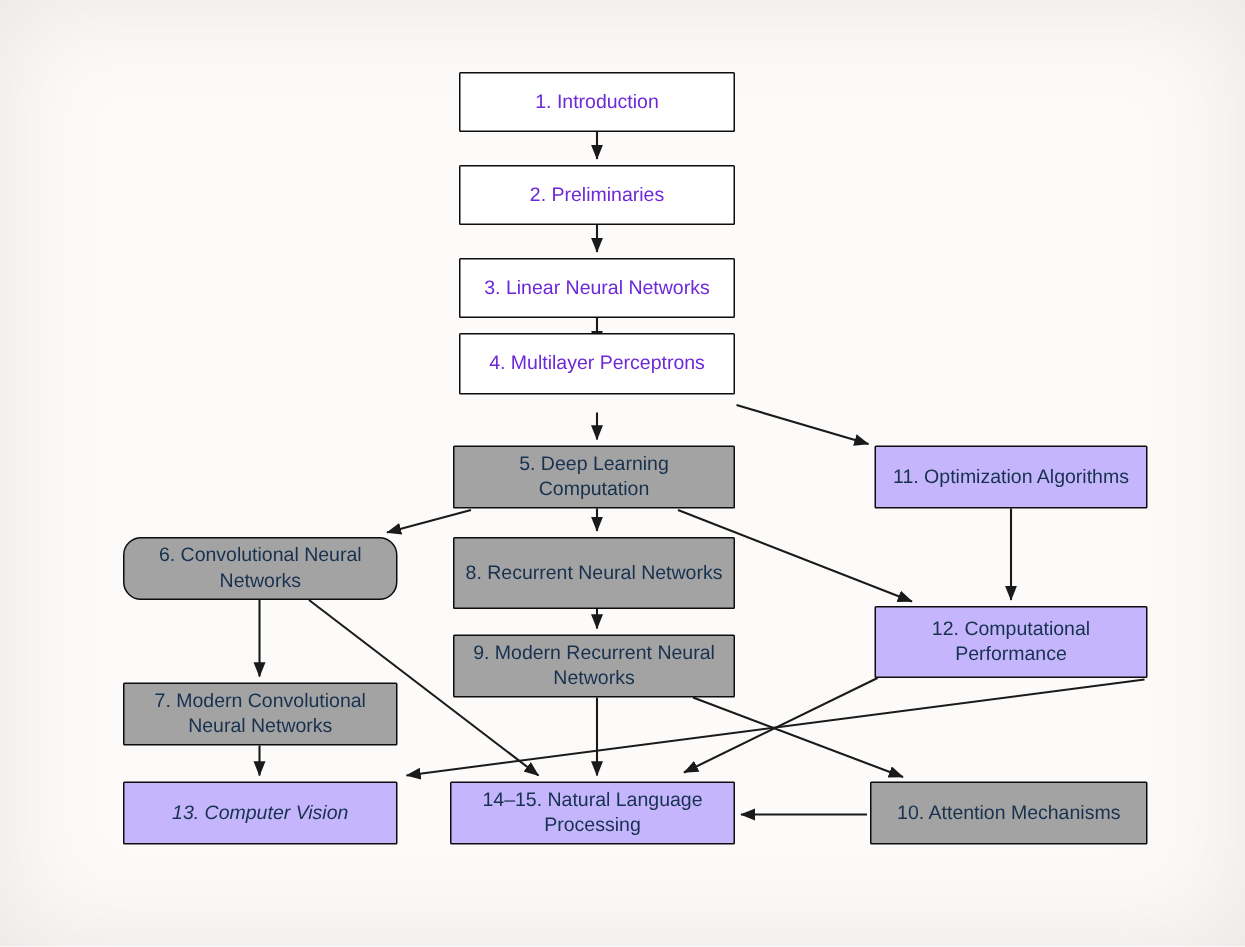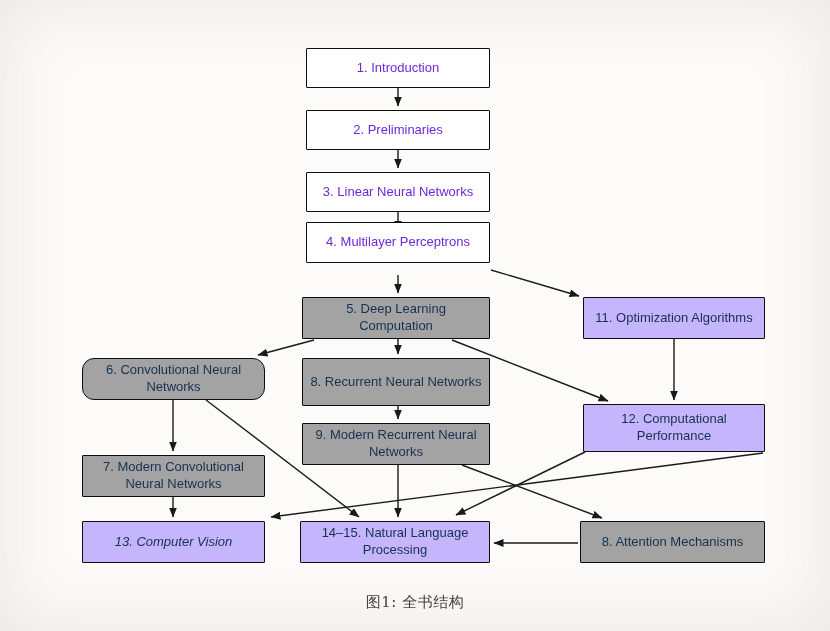--- a/index.html
+++ b/index.html
@@ -91,18 +91,17 @@
       <div class="node fill-light" style="left: 82px; top: 455px; width: 183px; height: 42px;">
         <span>7. Modern Convolutional Neural Networks</span>
       </div>
       <div class="node fill-medium" style="left: 82px; top: 521px; width: 183px; height: 42px; font-style: italic;">
         <span>13. Computer Vision</span>
       </div>
       <div class="node fill-medium" style="left: 300px; top: 521px; width: 190px; height: 42px;">
         <span>14–15. Natural Language Processing</span>
       </div>
       <div class="node fill-light" style="left: 580px; top: 521px; width: 185px; height: 42px;">
-        <span>8. Attention Mechanisms</span>
+        <span>10. Attention Mechanisms</span>
       </div>
     </div>
 
-  <div class="caption">图1: 全书结构</div>
 </div>
 
 </body></html>

